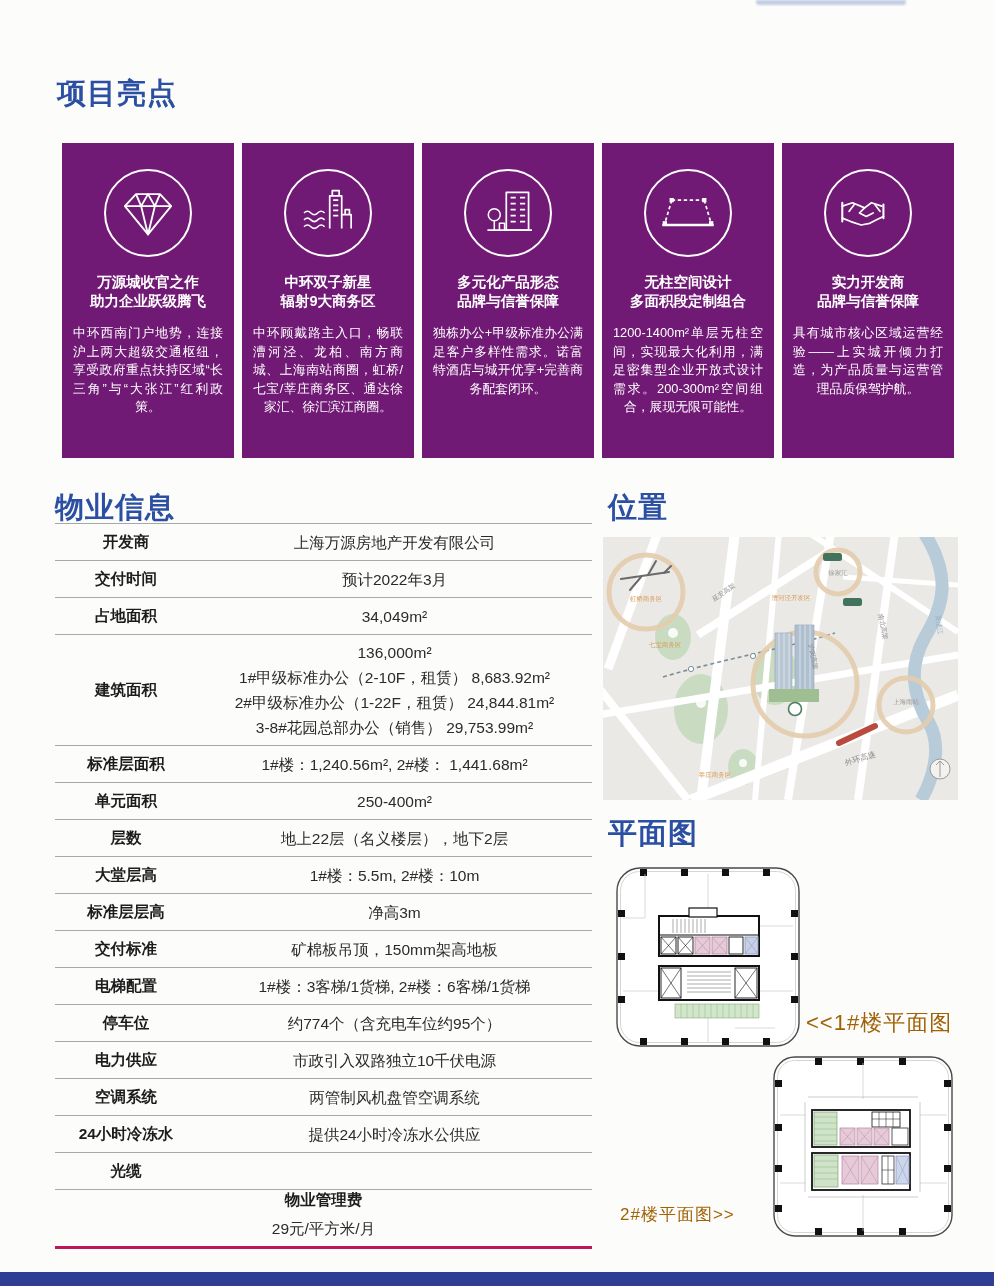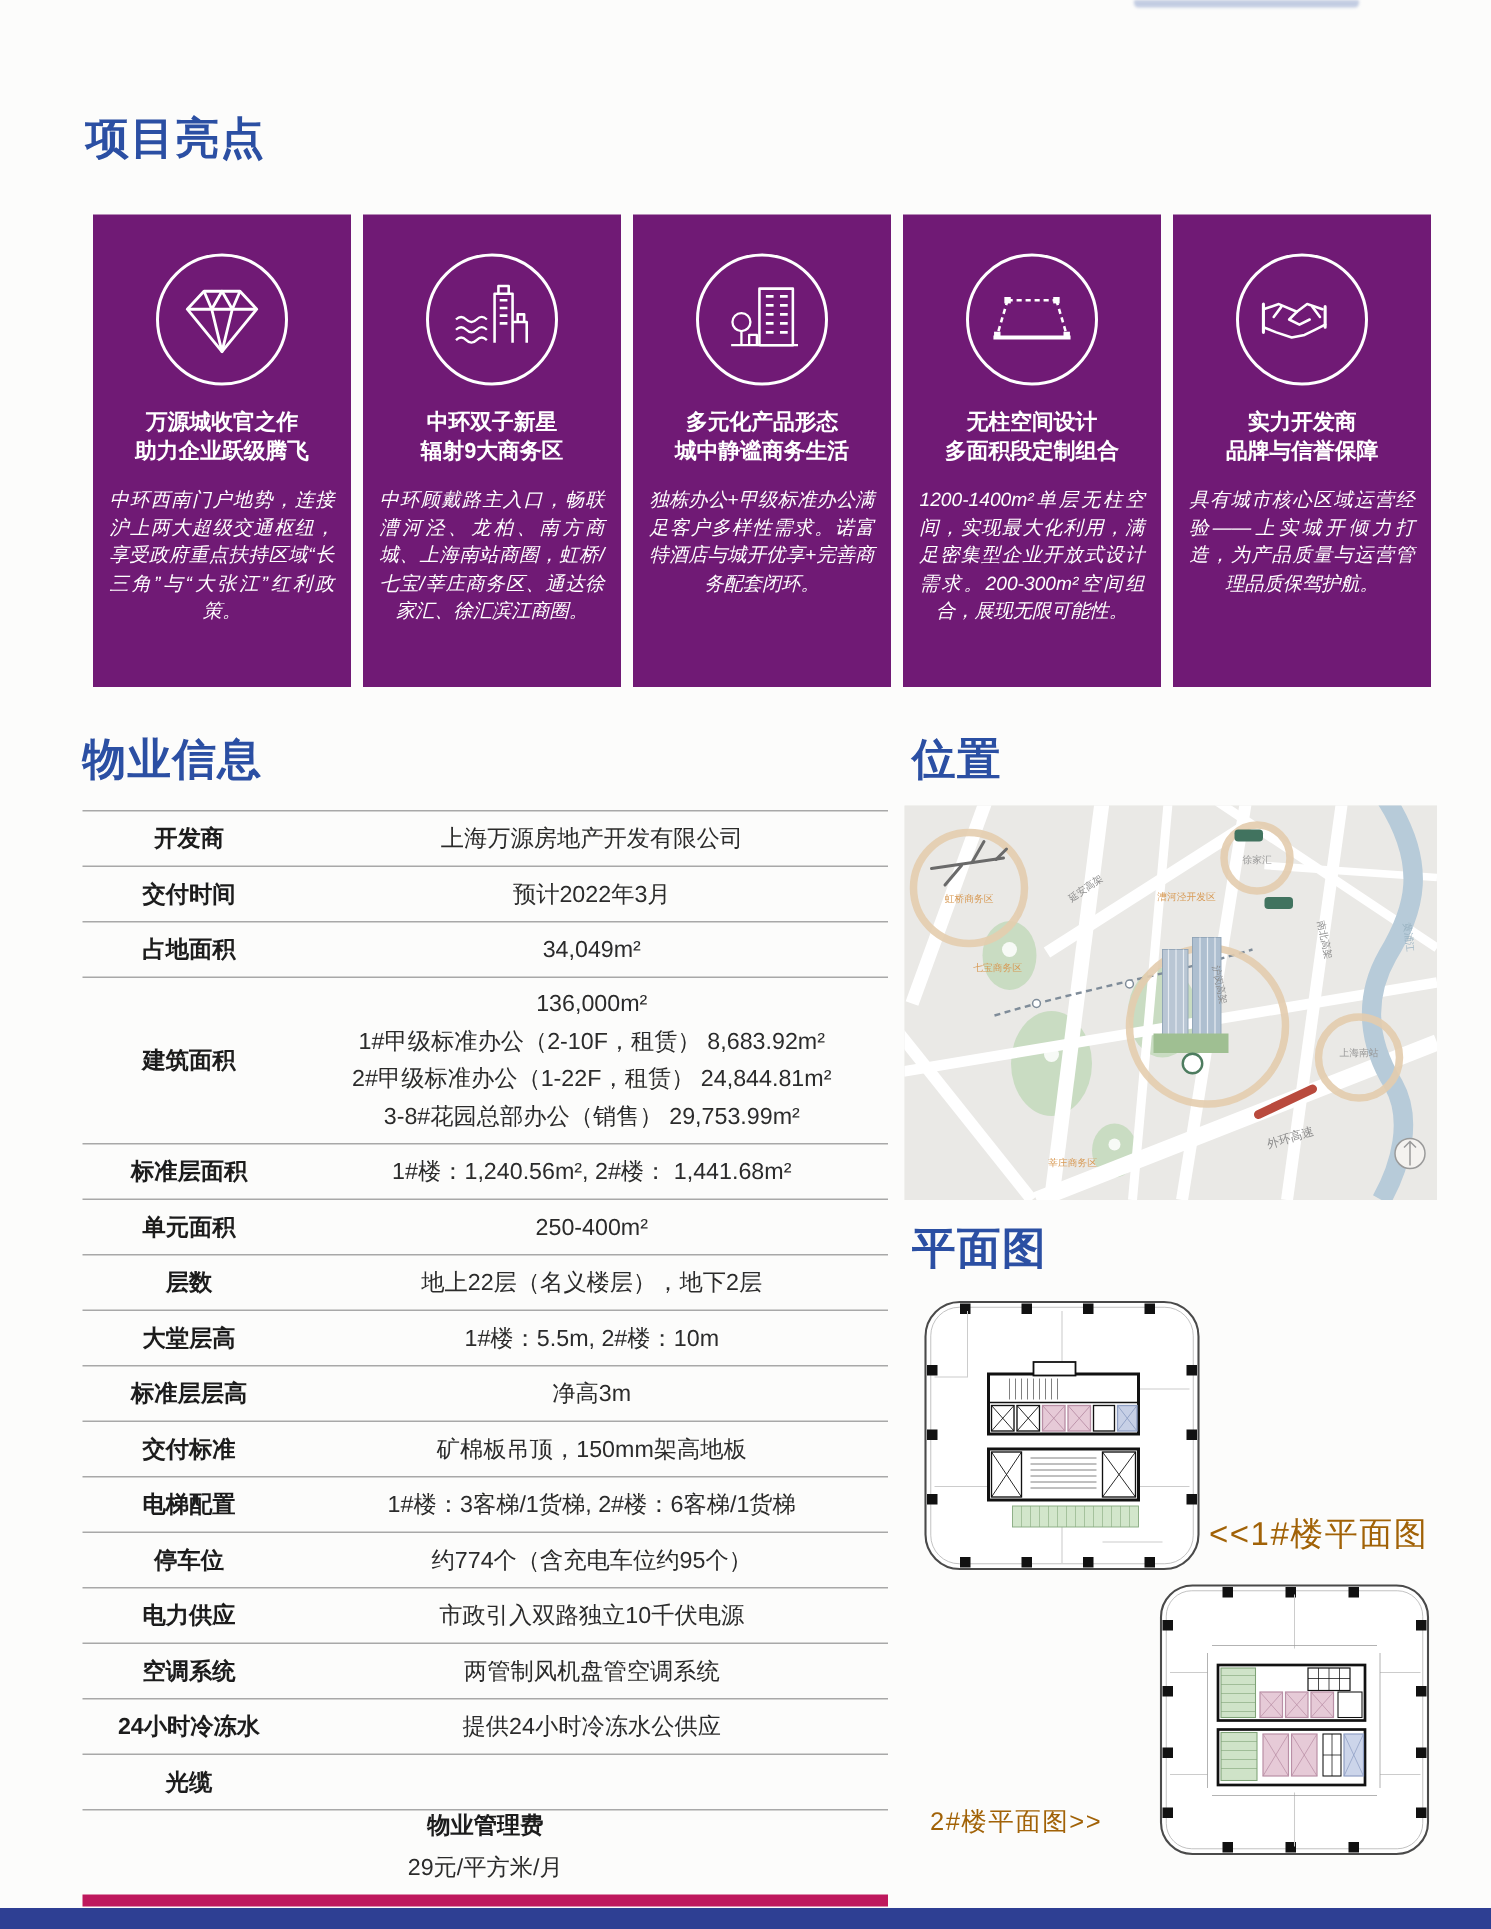--- a/index.html
+++ b/index.html
@@ -30,26 +30,26 @@
   }
   .card-icon{
     width:84px;height:84px;border:2.5px solid #fff;border-radius:50%;
     margin:0 auto 16px;display:flex;align-items:center;justify-content:center;
   }
   .card-title{
     font-size:14.5px;font-weight:bold;line-height:19px;white-space:pre-line;
     margin-bottom:13px;
   }
   .card-body{
-    font-size:12.8px;line-height:18.5px;text-align:justify;text-align-last:center;font-style:italic;
+    font-size:12.8px;line-height:18.5px;text-align:justify;text-align-last:center;
   }
   
   .ptable{
-    position:absolute;left:55px;top:540px;width:537px;
-    border-top:1px solid #a8a8a8;border-bottom:8px solid #be185d;
+    position:absolute;left:55px;top:523px;width:537px;
+    border-top:1px solid #a8a8a8;border-bottom:3px solid #be185d;
   }
   .prow{
     display:flex;align-items:center;border-bottom:1px solid #a8a8a8;
     min-height:36px;
   }
   .prow:last-child{border-bottom:none;flex-direction:column;}
   .plabel{
     width:142px;flex:none;text-align:center;font-weight:bold;font-size:15.5px;
     color:#1c1c1c;
   }
@@ -111,21 +111,21 @@
     <div class="card-icon">
       <svg width="60" height="60" viewBox="-35 -35 70 70" fill="none" stroke="#fff" stroke-width="2" stroke-linejoin="round">
         <path d="M-2,20 V-24 H24 V20 H-2"></path>
         <path d="M3,-18 H9 M14,-18 H20 M3,-11 H9 M14,-11 H20 M3,-4 H9 M14,-4 H20 M3,3 H9 M14,3 H20 M3,10 H9 M14,10 H20"></path>
         <circle cx="-16" cy="2" r="7" stroke-width="1.8"></circle>
         <path d="M-16,9 V20 M-24,20 H28" stroke-width="1.8"></path>
         <path d="M-10,20 V12 H-4 V20" stroke-width="1.8"></path>
       </svg>
     </div>
     <div class="card-title">多元化产品形态
-城中静谧商务生活</div>
+品牌与信誉保障</div>
     <div class="card-body">独栋办公+甲级标准办公满足客户多样性需求。诺富特酒店与城开优享+完善商务配套闭环。</div>
   </div>
 
   <div class="card">
     <div class="card-icon">
       <svg width="60" height="60" viewBox="-35 -35 70 70" fill="none" stroke="#fff" stroke-width="2">
         <path d="M-19,-15 H19" stroke-dasharray="4,3"></path>
         <path d="M-19,-15 L-27,12 M19,-15 L27,12" stroke-dasharray="4,3"></path>
         <path d="M-30,14 H30" stroke-width="3"></path>
         <rect x="-21.5" y="-17.5" width="5" height="5" fill="#fff" stroke="none"></rect>

